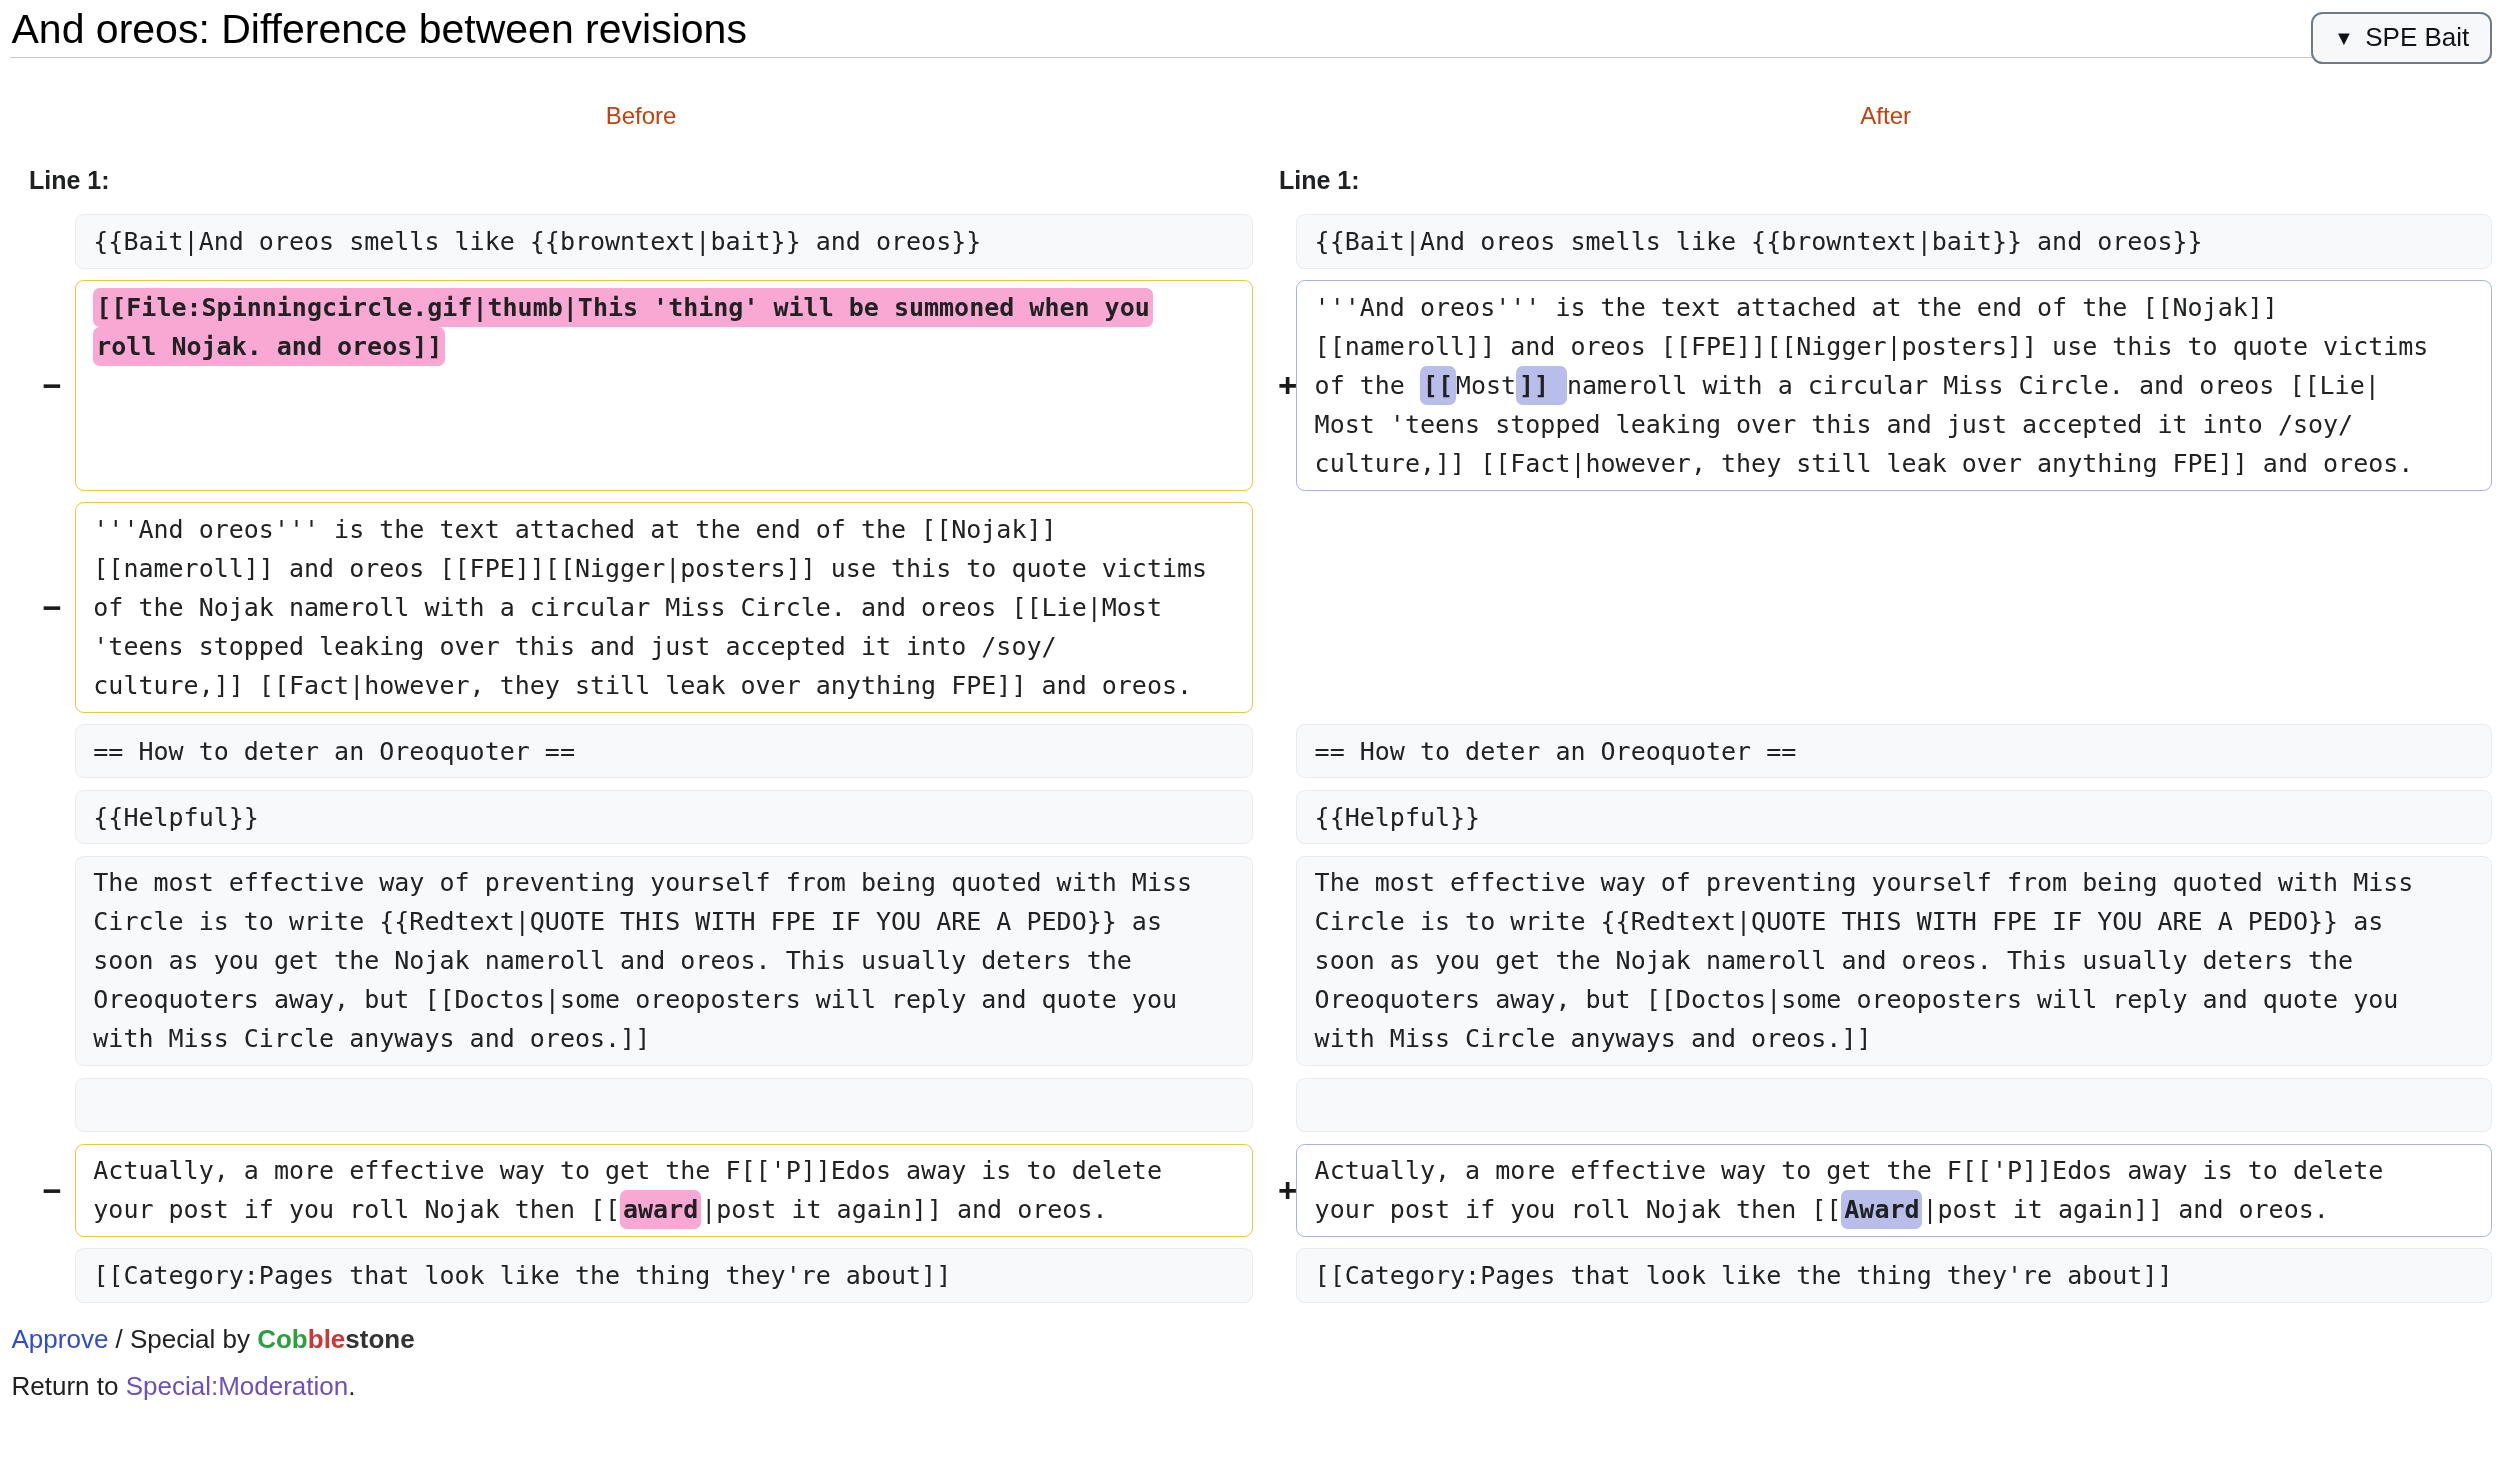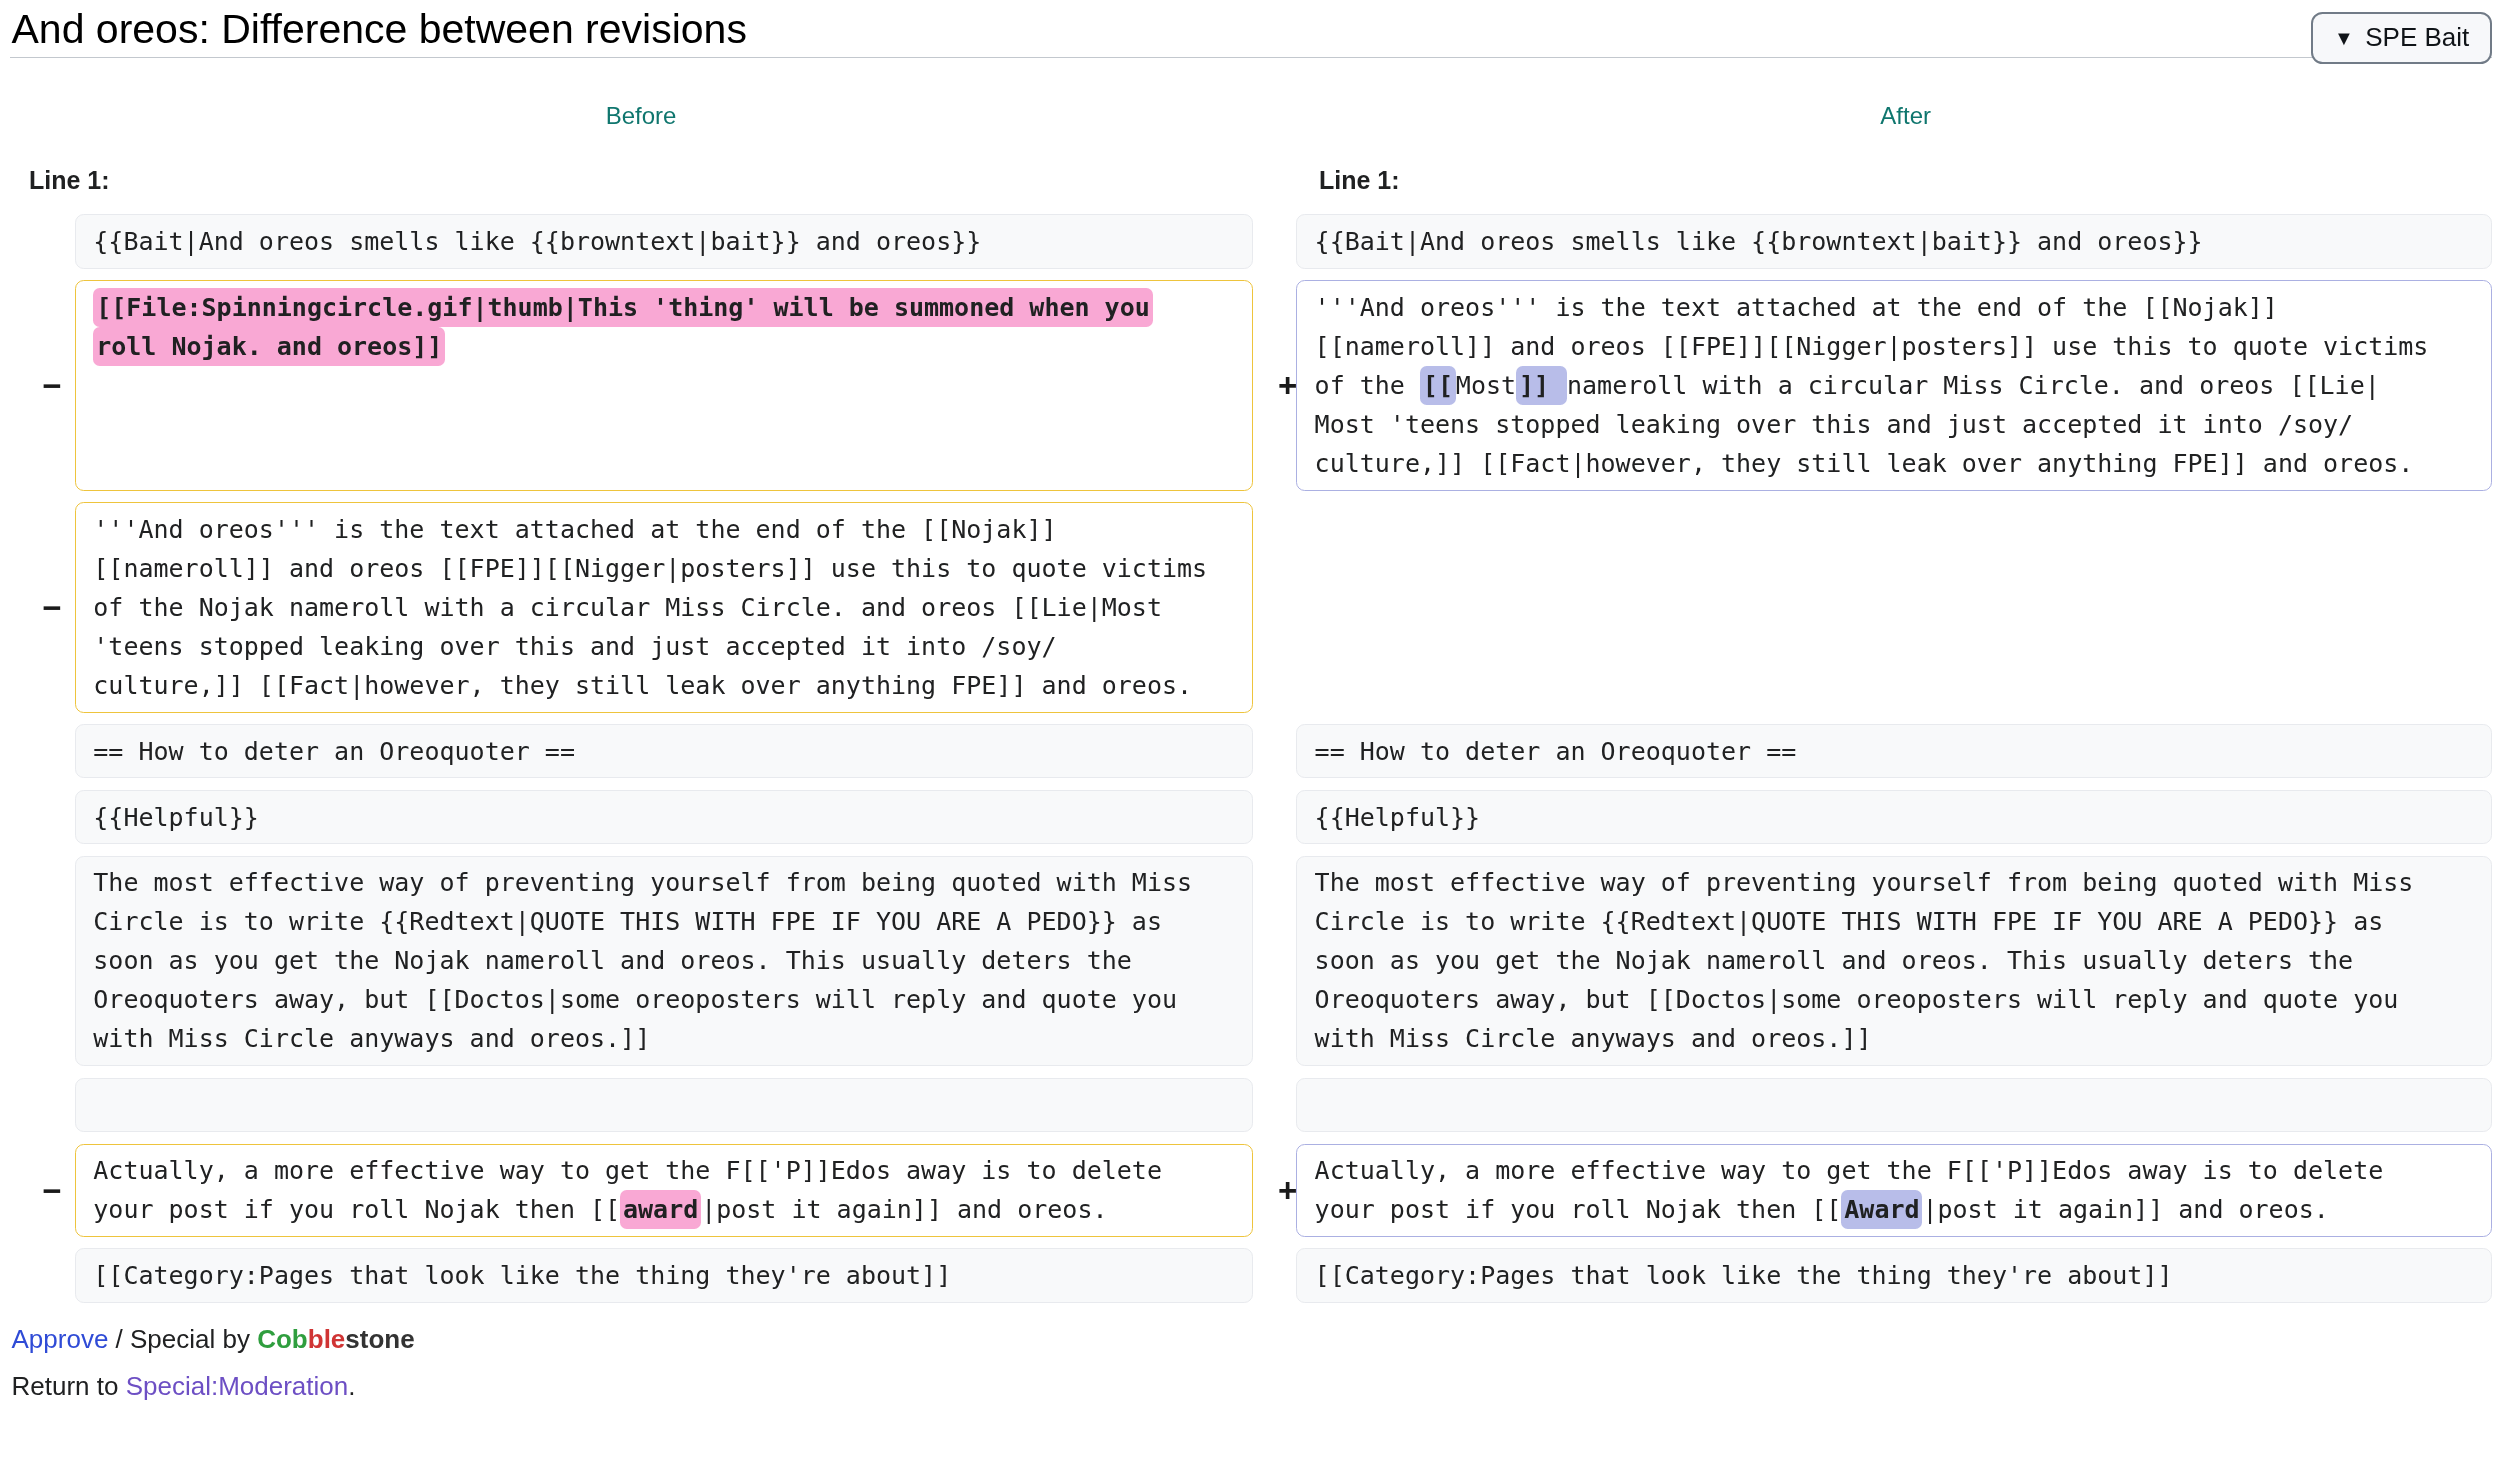--- a/index.html
+++ b/index.html
@@ -21,22 +21,22 @@
   }
   .spe-button .arrow{font-size:20px;line-height:1;}
   
   .grid{
     display:grid;
     grid-template-columns:46px 1178px 26px 17.3px 1196px;
     row-gap:11.5px;
     margin:44px 0 0 29px;
   }
   .span-left{grid-column:1/3;}
-  .span-right{grid-column:4/6;margin-left:40px;}
-  .colhead{text-align:center;font-size:24px;color:#0f766e;margin-bottom:25px;}
+  .span-right{grid-column:4/6;}
+  .colhead{text-align:center;font-size:24px;color:#c2410c;margin-bottom:25px;}
   .linelabel{font-weight:bold;font-size:25px;margin-bottom:7.7px;}
   .marker{
     align-self:center;justify-self:center;
     font-size:33px;font-weight:bold;color:#1a1a1a;line-height:1;
   }
   .cell{
     font-family:"DejaVu Sans Mono","Liberation Mono",monospace;
     font-size:25px;line-height:39px;
     padding:6.7px 17.3px;border-radius:8.7px;
     white-space:pre-wrap;overflow-wrap:break-word;

